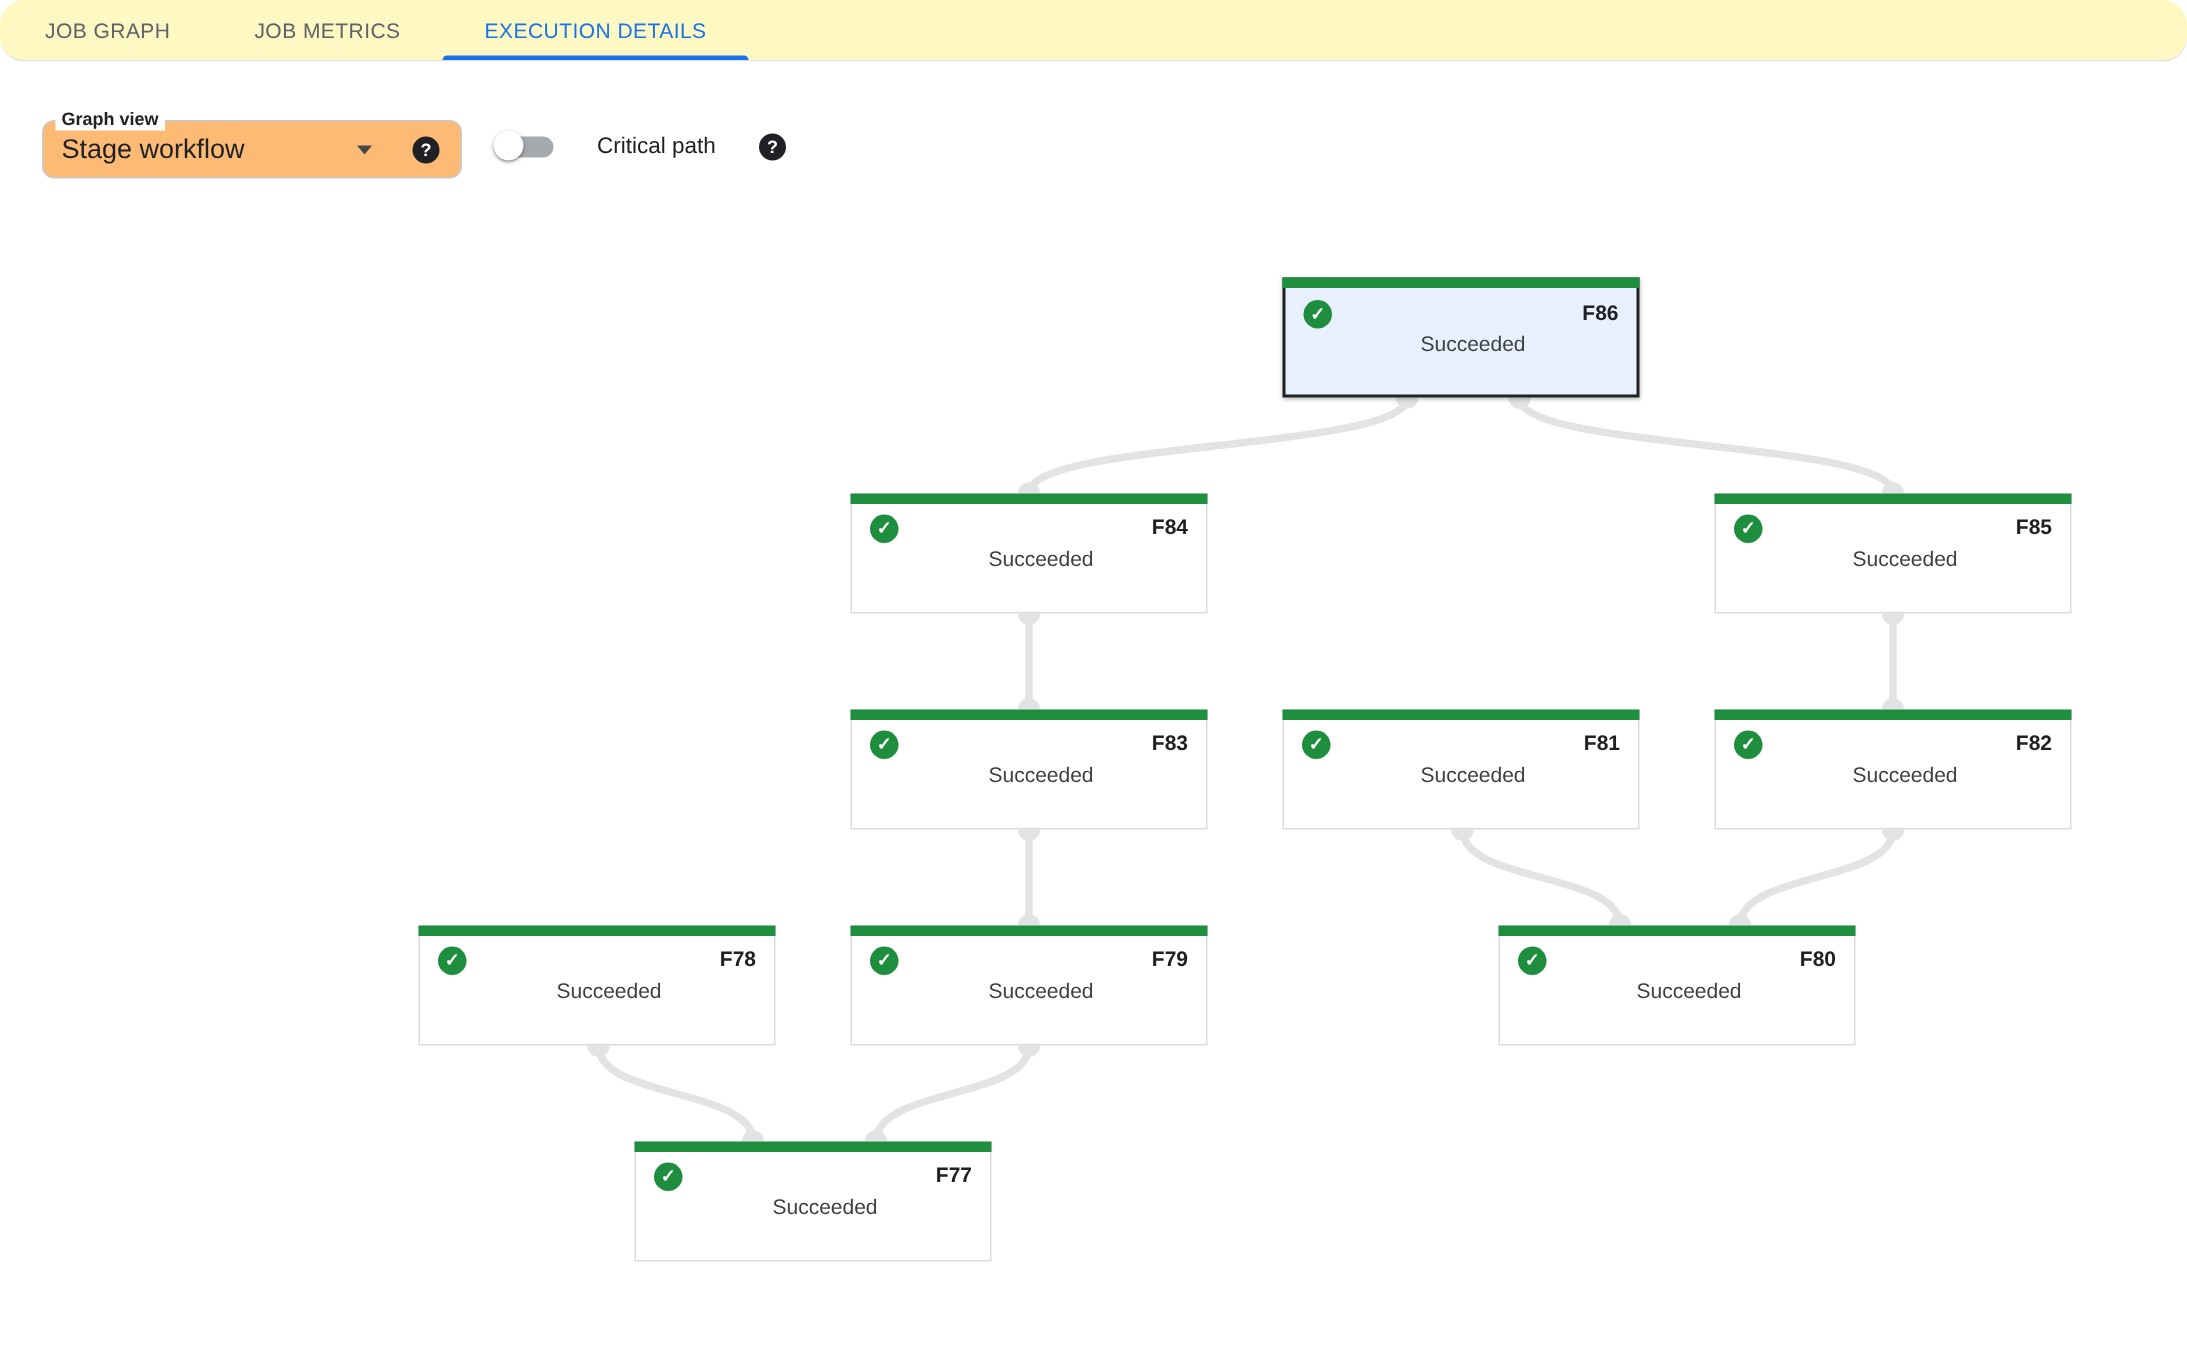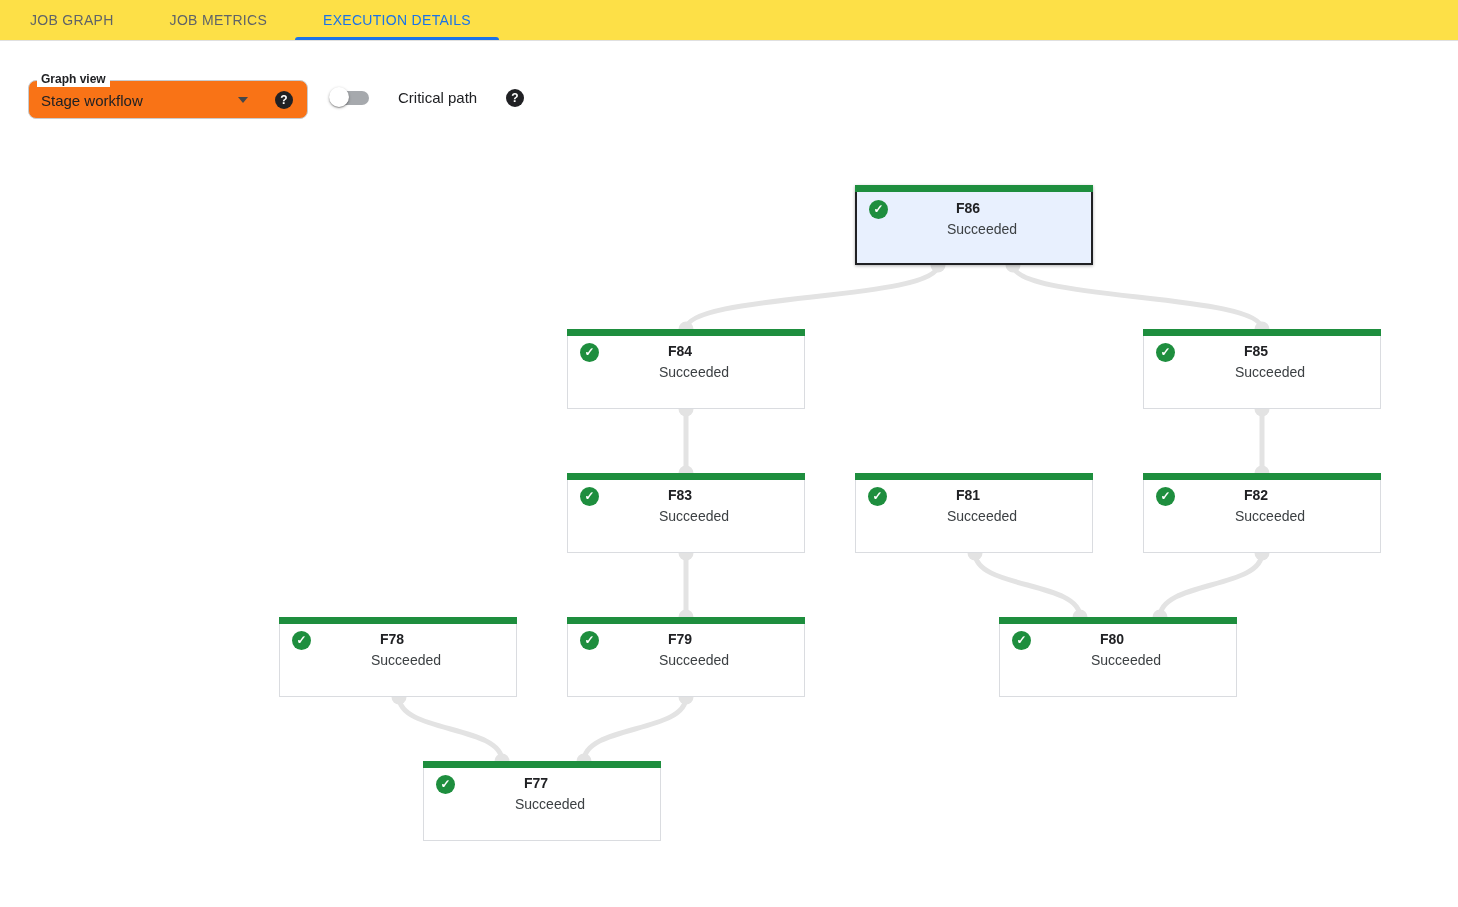--- a/index.html
+++ b/index.html
@@ -7,47 +7,47 @@
   body { font-family: "Liberation Sans", sans-serif; }
   #app {
     position: relative; width: 1458px; height: 907px;
     background: #fff; overflow: hidden;
   }
 
   
   .tabbar {
     position: absolute; top: 0; left: 0; width: 100%; height: 41px;
     border-bottom: 1px solid #e0e0e0; display: flex; padding-left: 2px;
-    background: #fde047; z-index: 5;
+    background: #fef9c3; z-index: 5; border-radius: 16px;
   }
   .tab {
     position: relative; padding: 0 28px; line-height: 40px;
     font-size: 14px; font-weight: 500; letter-spacing: 0.3px;
     color: #5f6368; cursor: pointer; white-space: nowrap;
   }
   .tab.active { color: #1a73e8; }
   .tab-underline {
     position: absolute; left: 0; right: 0; bottom: 0; height: 3px;
     background: #1a73e8; border-radius: 3px 3px 0 0;
   }
 
   
   .field {
     position: absolute; left: 28px; top: 80px; width: 280px; height: 39px;
-    border: 1px solid #c8cbce; border-radius: 8px; background: #f97316;
+    border: 1px solid #c8cbce; border-radius: 8px; background: #fdba74;
     cursor: pointer; z-index: 4;
   }
   .field-label {
     position: absolute; left: 8px; top: -9px; background: #fff;
     padding: 0 4px; font-size: 12px; font-weight: 600; color: #202124;
     line-height: 15px;
   }
   .field-value {
     position: absolute; left: 12px; top: 50%; transform: translateY(-50%);
-    font-size: 15px; color: #202124;
+    font-size: 18px; color: #202124;
   }
   .caret-icon {
     position: absolute; right: 59px; top: 16px; width: 0; height: 0;
     border-left: 5px solid transparent; border-right: 5px solid transparent;
     border-top: 6px solid #44474a;
   }
   .help-icon {
     width: 18px; height: 18px; border-radius: 50%; background: #202124;
     color: #fff; font-size: 12px; font-weight: 700; text-align: center;
     line-height: 18px; cursor: pointer; display: inline-block;
@@ -91,21 +91,21 @@
     position: absolute; left: -1px; right: -1px; top: -1px; height: 7px;
     background: #1e8e3e;
   }
   .node.selected .node-bar { left: -2px; right: -2px; top: -2px; }
   .node-check {
     position: absolute; left: 12px; top: 13px; width: 19px; height: 19px;
     border-radius: 50%; background: #1e8e3e; color: #fff;
     font-size: 12px; font-weight: 700; text-align: center; line-height: 19px;
   }
   .node-title {
-    position: absolute; left: 0; right: 12px; top: 13px; text-align: center;
+    position: absolute; left: 0; right: 12px; top: 13px; text-align: right;
     font-size: 14px; font-weight: 700; color: #202124;
   }
   .node-sub {
     position: absolute; left: 0; right: 0; top: 34px; text-align: center;
     font-size: 14px; color: #3c4043; margin-left: 16px;
   }
 </style>
 </head>
 <body>
 

